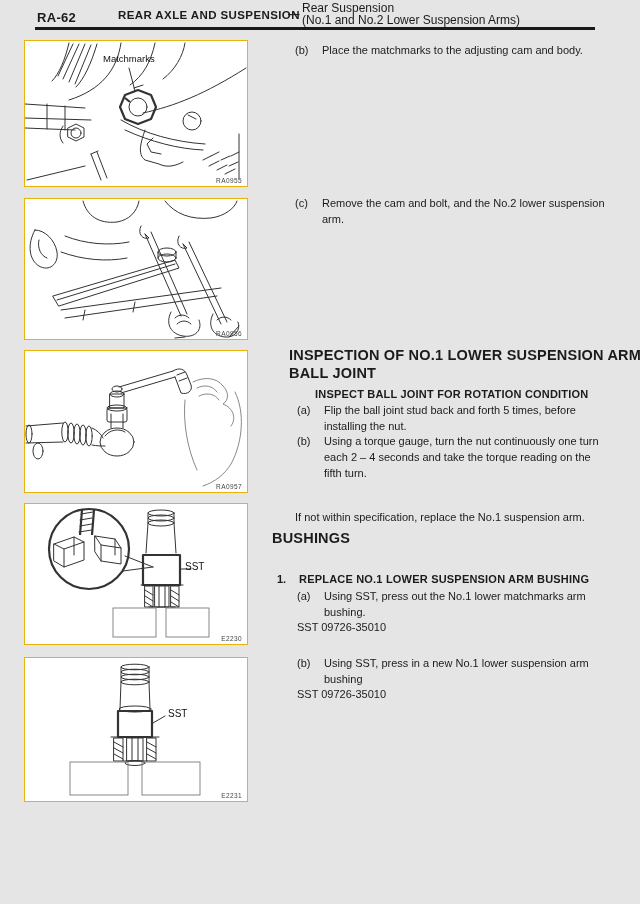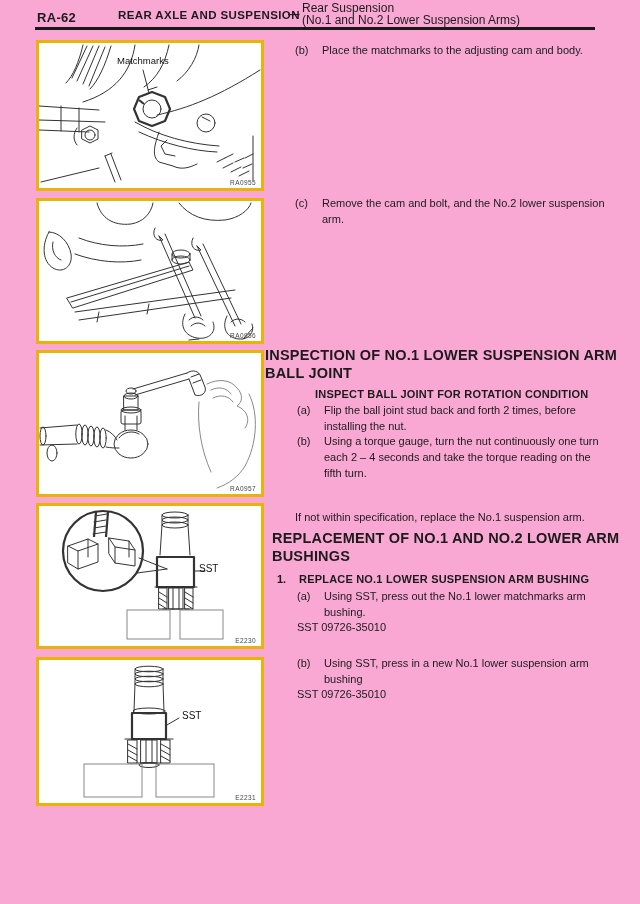--- a/index.html
+++ b/index.html
@@ -1,45 +1,45 @@
 <!DOCTYPE html>
 <html><head>
 <meta charset="utf-8">
 <style>
   html,body{margin:0;padding:0;background:#ffffff;}
   .page{
-    position:relative;width:640px;height:904px;background:#f9a8d4;
+    position:relative;width:640px;height:904px;background:#e5e5e5;
     font-family:"Liberation Sans", sans-serif;color:#1b1b1b;overflow:hidden;
   }
   
   .hdr-code{position:absolute;left:37px;top:10px;font-size:13px;font-weight:bold;letter-spacing:.3px;}
   .hdr-title{position:absolute;left:110px;top:9px;font-size:11.5px;font-weight:bold;letter-spacing:.4px;padding-left:8px;}
   .hdr-dash{position:absolute;left:288px;top:8px;font-size:11.5px;font-weight:bold;}
   .hdr-sub{position:absolute;left:302px;top:2px;font-size:12px;line-height:12px;}
   .rule{position:absolute;left:35px;top:27px;width:560px;height:3px;background:#1a1a1a;}
   
-  .fig{position:absolute;left:36px;width:222px;border:3px solid #eab308;background:#fff;}
+  .fig{position:absolute;left:24px;width:222px;border:1px solid #eab308;background:#fff;}
   .fig svg{position:absolute;left:0;top:0;width:100%;height:100%;}
   .fig-code{position:absolute;right:5px;bottom:2px;font-size:6.5px;letter-spacing:.4px;color:#454545;}
   .callout{position:absolute;font-size:9.5px;color:#111;}
   #fig1{top:40px;height:145px;}
   #fig2{top:198px;height:140px;}
   #fig3{top:350px;height:141px;}
   #fig4{top:503px;height:140px;}
   #fig5{top:657px;height:143px;}
   
   .tx{position:absolute;font-size:11px;line-height:16px;}
   .step{display:flex;}
   .step .lbl{width:27px;flex:none;}
   .step .stx{flex:1;}
   .h1{font-size:14.5px;font-weight:bold;line-height:17.5px;letter-spacing:.2px;white-space:nowrap;}
   .h2{font-size:11px;font-weight:bold;letter-spacing:.2px;}
   #step-b{left:295px;top:42px;width:322px;}
   #step-c{left:295px;top:195px;width:312px;}
-  #insp-h1{left:265px;top:347px;}
+  #insp-h1{left:289px;top:347px;}
   #insp-h2{left:272px;top:386px;padding-left:43px;}
   #insp-a{left:297px;top:402px;width:312px;}
   #insp-b{left:297px;top:433px;width:312px;}
   #torque{left:297px;top:477px;font-weight:bold;}
   #torque .val{margin-left:10px;}
   #torque .val2{margin-left:103px;}
   #insp-note{left:295px;top:509px;width:322px;}
   #repl-h1{left:272px;top:530px;}
   #repl-step1{left:277px;top:571px;display:flex;}
   #repl-step1 .num{width:22px;flex:none;font-weight:bold;}
@@ -254,33 +254,32 @@
 
   <div class="tx" id="insp-h1">
     <div class="h1">INSPECTION OF NO.1 LOWER SUSPENSION ARM</div>
     <div class="h1">BALL JOINT</div>
   </div>
 
   <div class="tx h2" id="insp-h2">INSPECT BALL JOINT FOR ROTATION CONDITION</div>
 
   <div class="tx step" id="insp-a">
     <span class="lbl">(a)</span>
-    <span class="stx">Flip the ball joint stud back and forth 2 times, before installing the nut.</span>
+    <span class="stx">Flip the ball joint stud back and forth 5 times, before installing the nut.</span>
   </div>
 
   <div class="tx step" id="insp-b">
     <span class="lbl">(b)</span>
     <span class="stx">Using a torque gauge, turn the nut continuously one turn each 2 – 4 seconds and take the torque reading on the fifth turn.</span>
   </div>
 
 
   <div class="tx" id="insp-note">If not within specification, replace the No.1 suspension arm.</div>
 
   <div class="tx" id="repl-h1">
-    <div class="h1">REPLACEMENT OF NO.1 AND NO.2 LOWER ARM</div>
     <div class="h1">BUSHINGS</div>
   </div>
 
   <div class="tx" id="repl-step1">
     <span class="num">1.</span>
     <span class="h2">REPLACE NO.1 LOWER SUSPENSION ARM BUSHING</span>
   </div>
 
   <div class="tx step" id="repl-a">
     <span class="lbl">(a)</span>

